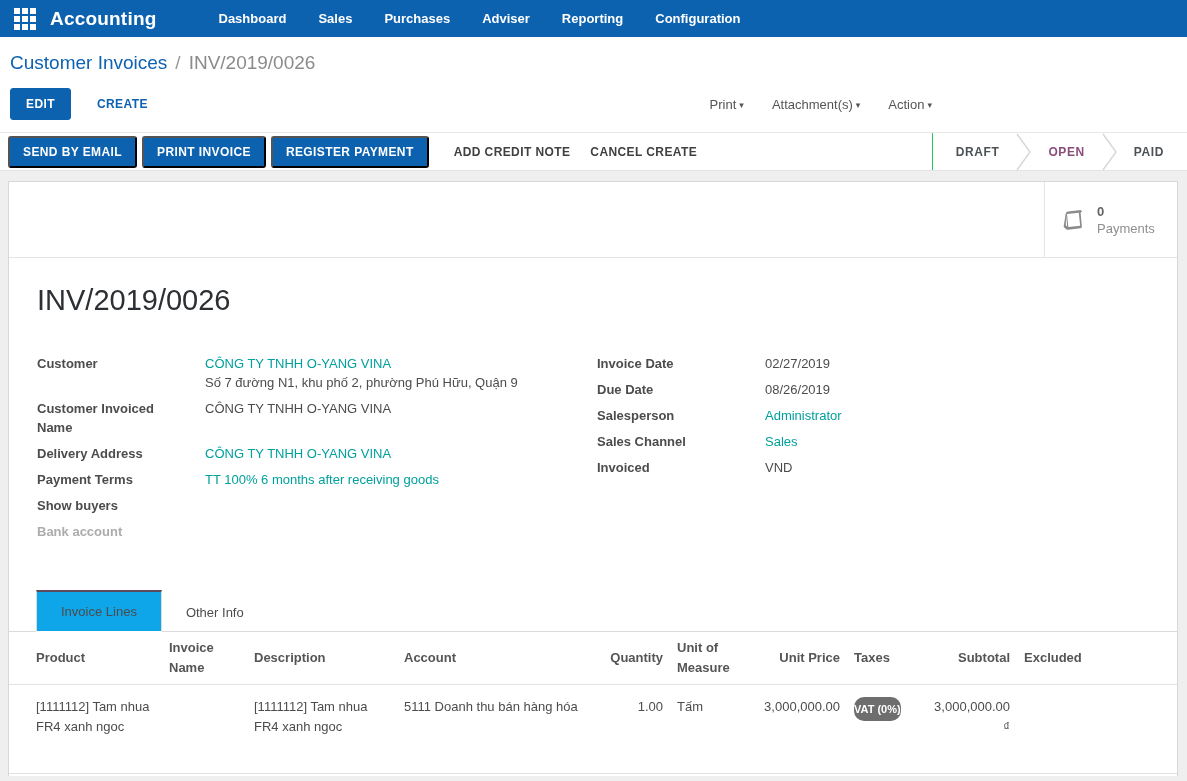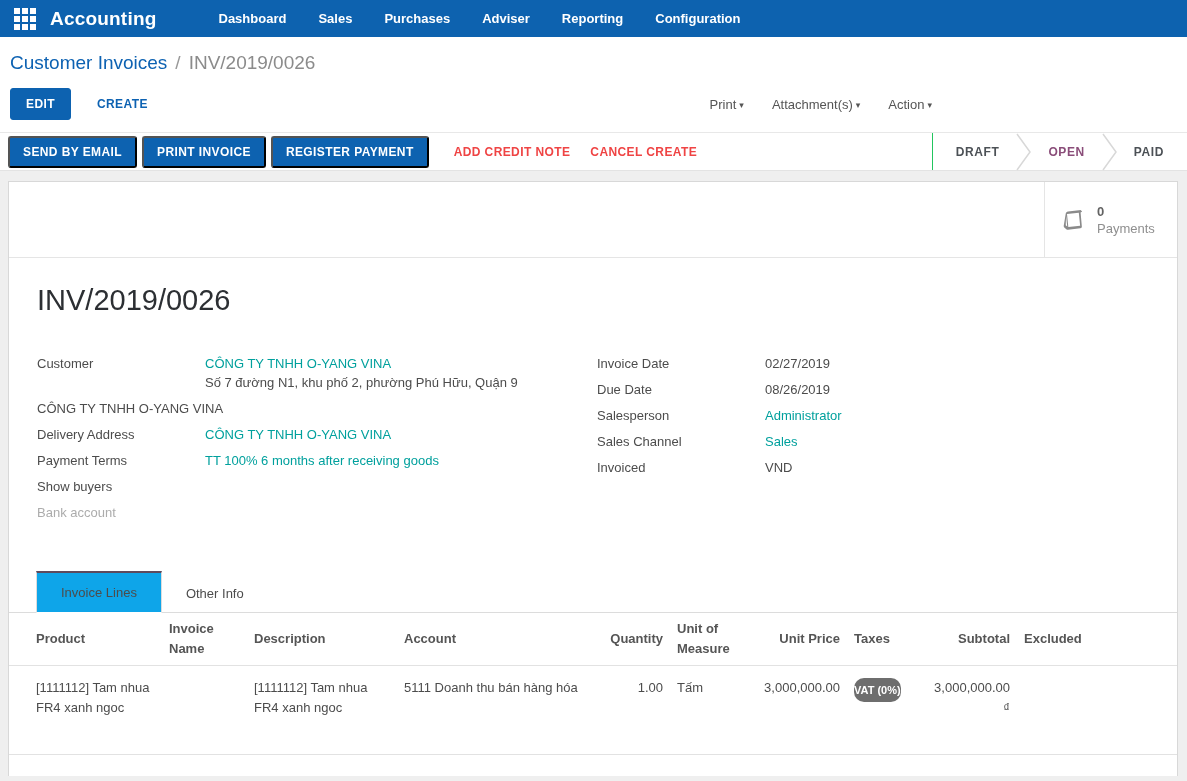--- a/index.html
+++ b/index.html
@@ -29,21 +29,21 @@
   .btn-primary { background: #0d62b0; color: #fff; font-size: 12px; font-weight: bold; letter-spacing: .4px; padding: 8px 15px; border: 1px solid #0d62b0; border-radius: 3px; cursor: pointer; }
   .btn-link-strong { color: #0d62b2; font-size: 12px; font-weight: bold; letter-spacing: .4px; margin-left: 26px; cursor: pointer; }
   .cp-menus { margin-left: auto; margin-right: 255px; display: flex; gap: 28px; font-size: 13px; color: #555; }
   .cp-menu { cursor: pointer; }
   .caret { font-size: 9px; color: #555; margin-left: 3px; position: relative; top: -1px; }
 
   
   .statusbar { background: #fff; border-top: 1px solid #e8e8e8; border-bottom: 1px solid #e3e3e3; height: 39px; display: flex; align-items: stretch; }
   .sb-left { display: flex; align-items: center; padding-left: 8px; flex: 1; }
   .sb-btn { background: #0d62b0; color: #fff; font-size: 12px; font-weight: bold; letter-spacing: .4px; padding: 7px 13px; border-radius: 3px; margin-right: 5px; cursor: pointer; }
-  .sb-link { color: #ef4444; font-size: 12px; font-weight: bold; letter-spacing: .4px; margin-left: 20px; cursor: pointer; }
+  .sb-link { color: #404040; font-size: 12px; font-weight: bold; letter-spacing: .4px; margin-left: 20px; cursor: pointer; }
   .sb-states { display: flex; align-items: center; border-left: 1px solid #22c55e; padding: 0 6px; }
   .state { font-size: 12px; font-weight: bold; letter-spacing: .6px; color: #4c5156; padding: 0 17px; cursor: pointer; }
   .state.active { color: #8a4d79; }
   .chev { display: flex; align-items: center; }
 
   
   .page { padding: 10px 9px 0 8px; background: #efefef; height: 605px; }
   .sheet { background: #fff; border: 1px solid #d8d8d8; border-bottom: none; height: 595px; overflow: hidden; }
 
   .button-box { height: 76px; border-bottom: 1px solid #e5e5e5; display: flex; justify-content: flex-end; }
@@ -51,21 +51,21 @@
   .stat-text { display: flex; flex-direction: column; font-size: 13px; line-height: 17px; }
   .stat-count { color: #636363; font-weight: 600; }
   .stat-label { color: #8f8f8f; }
 
   .sheet-body { padding: 0 20px; }
   .title { font-size: 29px; font-weight: 400; color: #2c2f33; margin: 26px 0 0 8px; }
 
   .fields { display: flex; margin: 37px 0 0 8px; }
   .fgroup { flex: 1; }
   .frow { display: flex; margin-bottom: 7px; font-size: 13px; line-height: 19px; }
-  .flabel { width: 168px; flex-shrink: 0; font-weight: normal; color: #4c4c4c; padding-right: 12px; }
+  .flabel { width: 168px; flex-shrink: 0; font-weight: bold; color: #4c4c4c; padding-right: 12px; }
   .flabel.muted { color: #acacac; }
   .fvalue { color: #4c4c4c; }
   .fvalue .link { color: #00a09d; cursor: pointer; }
 
   
   .tabs { display: flex; align-items: flex-end; padding-left: 27px; border-bottom: 1px solid #dcdcdc; margin-top: 42px; }
   .tab { font-size: 13px; color: #4c4c4c; padding: 12px 24px; cursor: pointer; margin-bottom: -1px; }
   .tab.active { background: #0ea5e9; border: 1px solid #dcdcdc; border-bottom: 1px solid #fff; border-top: 2px solid #5d4a5d; }
 
   
@@ -166,20 +166,21 @@
 
         <div class="fgroup">
           <div class="frow">
             <span class="flabel">Customer</span>
             <span class="fvalue">
               <span class="link">CÔNG TY TNHH O-YANG VINA</span><br>
               <span>Số 7 đường N1, khu phố 2, phường Phú Hữu, Quận 9</span>
             </span>
           </div>
           <div class="frow">
+            <span class="flabel">Customer Invoiced Name</span>
             <span class="fvalue">CÔNG TY TNHH O-YANG VINA</span>
           </div>
           <div class="frow">
             <span class="flabel">Delivery Address</span>
             <span class="fvalue"><span class="link">CÔNG TY TNHH O-YANG VINA</span></span>
           </div>
           <div class="frow">
             <span class="flabel">Payment Terms</span>
             <span class="fvalue"><span class="link">TT 100% 6 months after receiving goods</span></span>
           </div>

